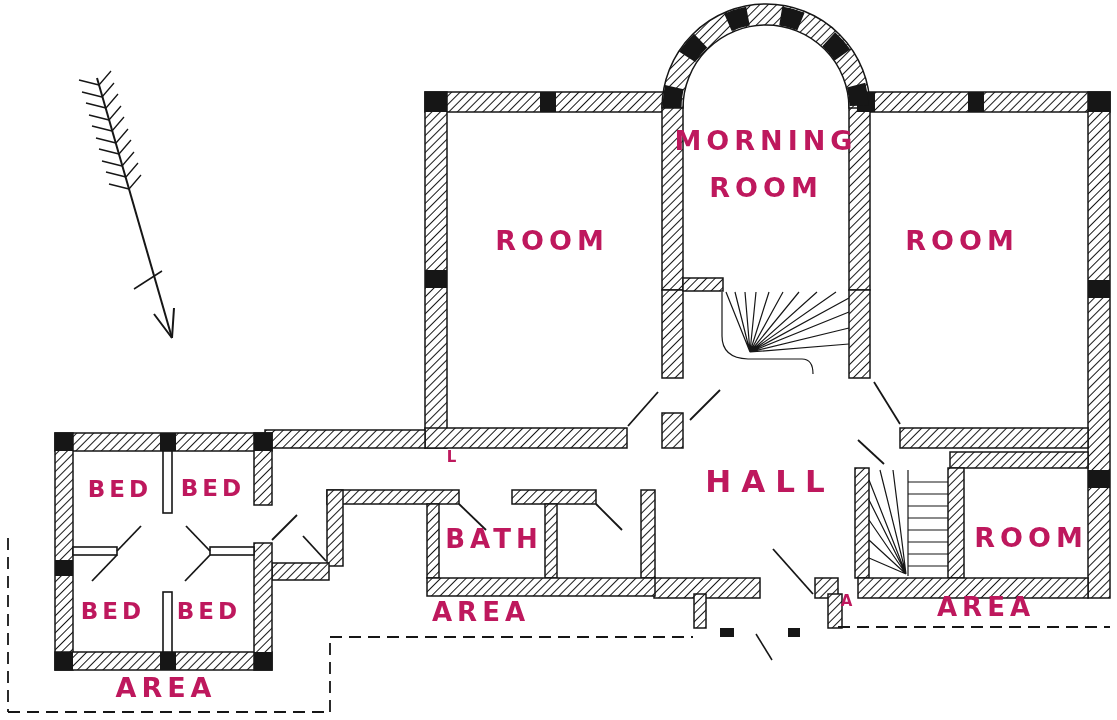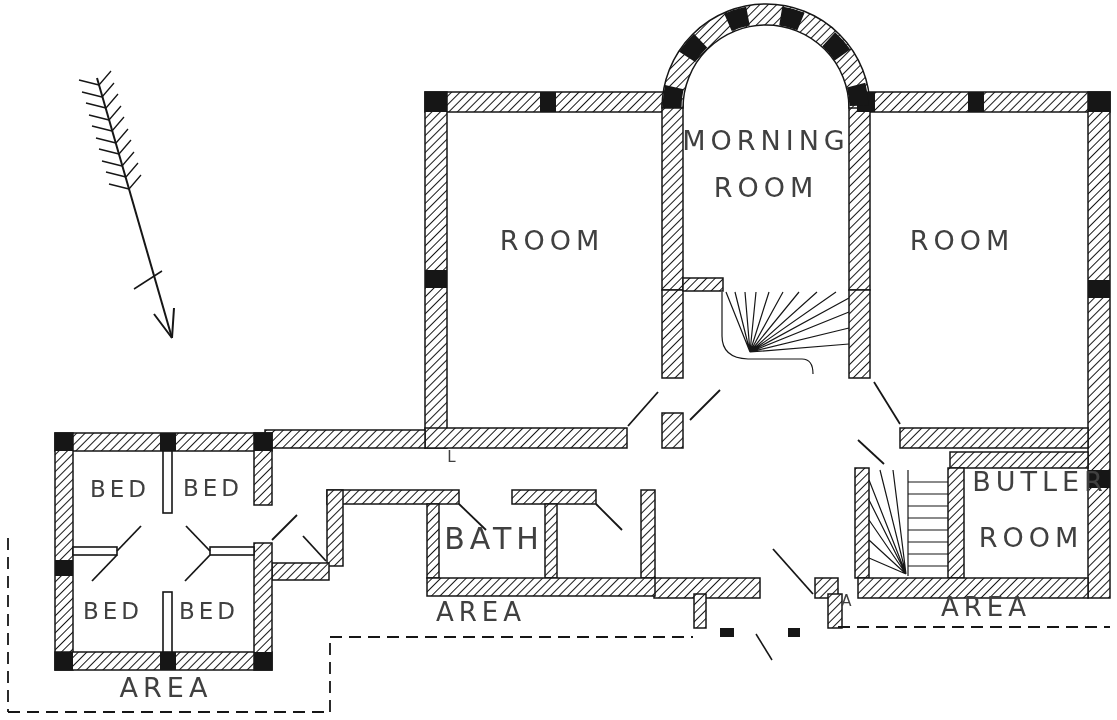--- a/index.html
+++ b/index.html
@@ -2,22 +2,22 @@
 <html><head>
 <meta charset="utf-8">
 <style>
   html,body{margin:0;padding:0;background:#ffffff;}
   .stage{position:relative;width:1117px;height:720px;background:#ffffff;overflow:hidden;}
   .stage svg{position:absolute;left:0;top:0;}
   .lbl{
     position:absolute;
     transform:translate(-50%,-50%);
     font-family:"DejaVu Sans","Liberation Sans",sans-serif;
-    font-weight:400;
-    color:#404040;
+    font-weight:700;
+    color:#be185d;
     letter-spacing:5px;
     line-height:1;
     white-space:nowrap;
   }
   .marker{letter-spacing:1px;}
 </style>
 </head>
 <body>
 
 <div class="stage">
@@ -153,25 +153,25 @@
     </g>
   </svg>
 
   <div class="lbl" style="left:552px;top:240px;font-size:27px">ROOM</div>
 
   <div class="lbl" style="left:766px;top:140px;font-size:27px">MORNING</div>
   <div class="lbl" style="left:766px;top:187px;font-size:27px">ROOM</div>
 
   <div class="lbl" style="left:962px;top:240px;font-size:27px">ROOM</div>
 
+  <div class="lbl" style="left:770px;top:481px;font-size:31px;letter-spacing:10px">HALL</div>
 
-  <div class="lbl" style="left:1040px;top:481px;font-size:27px">BUTLER</div>
   <div class="lbl" style="left:1031px;top:537px;font-size:27px">ROOM</div>
 
-  <div class="lbl" style="left:494px;top:539px;font-size:30px">BATH</div>
+  <div class="lbl" style="left:494px;top:539px;font-size:26px">BATH</div>
 
   <div class="lbl" style="left:120px;top:489px;font-size:23px;letter-spacing:4px">BED</div>
   <div class="lbl" style="left:213px;top:488px;font-size:23px;letter-spacing:4px">BED</div>
   <div class="lbl" style="left:113px;top:611px;font-size:23px;letter-spacing:4px">BED</div>
   <div class="lbl" style="left:209px;top:611px;font-size:23px;letter-spacing:4px">BED</div>
 
   <div class="lbl" style="left:166px;top:687px;font-size:27px">AREA</div>
   <div class="lbl" style="left:481px;top:612px;font-size:26px">AREA</div>
   <div class="lbl" style="left:986px;top:607px;font-size:26px">AREA</div>
 

